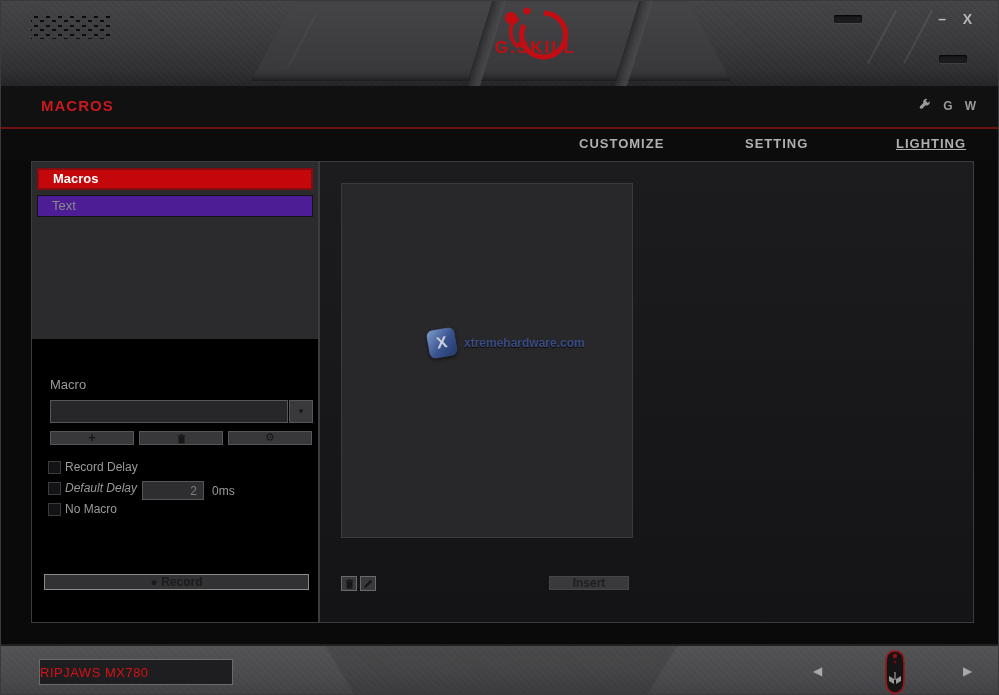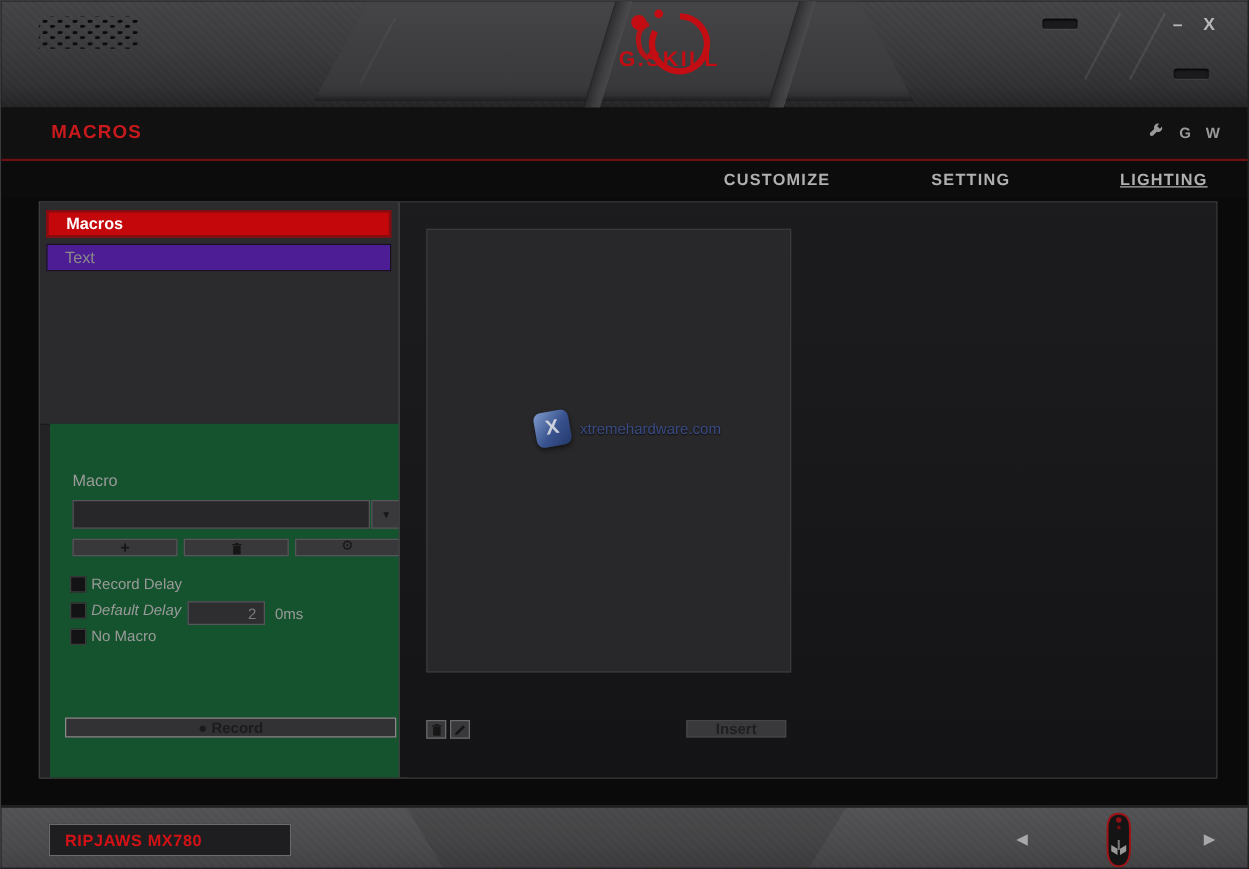--- a/index.html
+++ b/index.html
@@ -46,21 +46,21 @@
   
   .main{left:0;top:158px;width:999px;height:485px;background:#0a0a0a;}
   .sidebar{position:absolute;left:30px;top:2px;width:288px;height:462px;
     border:1px solid #3c3c3e;box-sizing:border-box;background:#232325;}
   .side-top{position:absolute;left:0;top:0;width:100%;height:177px;background:#2b2b2d;
     border-bottom:1px solid #1a1a1c;}
   .list-item{position:absolute;left:5px;width:276px;height:22px;line-height:22px;
     font-size:13px;box-sizing:border-box;padding-left:14px;}
   .li-active{top:6px;background:#c3070b;border:2px solid #850c10;color:#fff;font-weight:bold;line-height:18px;}
   .li-normal{top:33px;background:#4c1d95;border:1px solid #141416;color:#8a8a8a;line-height:20px;}
-  .macro-sec{position:absolute;left:8px;top:177px;width:100%;height:283px;background:#14532d;}
+  .macro-sec{position:absolute;left:0;top:177px;width:100%;height:283px;background:#000000;}
   .macro-label{position:absolute;left:18px;top:38px;font-size:13px;color:#9a9a9a;}
   .dropdown{position:absolute;left:18px;top:61px;width:238px;height:23px;background:#27272a;
     border:1px solid #55555a;box-sizing:border-box;}
   .dd-arrow{position:absolute;left:257px;top:61px;width:24px;height:23px;background:#39393b;
     border:1px solid #55555a;box-sizing:border-box;color:#161616;font-size:8px;
     text-align:center;line-height:21px;}
   .mini-btn{position:absolute;top:92px;height:14px;background:#38383a;border:1px solid #55555a;
     box-sizing:border-box;text-align:center;color:#161616;font-weight:bold;line-height:11px;}
   .chk-row{position:absolute;left:16px;height:14px;display:flex;align-items:center;gap:4px;}
   .chk{width:11px;height:11px;background:#131315;border:1px solid #3c3c3e;}
@@ -75,35 +75,35 @@
 
   .content{position:absolute;left:318px;top:2px;width:655px;height:462px;
     background:linear-gradient(180deg,#1c1c1e,#141416);border:1px solid #3c3c3e;box-sizing:border-box;}
   .macro-box{position:absolute;left:21px;top:21px;width:290px;height:353px;background:#28282a;
     border:1px solid #3a3a3c;}
   .wm{position:absolute;left:86px;top:145px;display:flex;align-items:center;gap:8px;opacity:.85;}
   .wm-icon{width:28px;height:28px;transform:rotate(-10deg);border-radius:6px;
     background:linear-gradient(135deg,#8fb0e8,#3c5aa0 55%,#233c78);
     box-shadow:0 2px 4px rgba(0,0,0,.6);color:#e8eefc;font-weight:bold;font-size:16px;
     text-align:center;line-height:28px;}
-  .wm-text{font-size:12px;font-weight:normal;color:#3d5294;text-shadow:0 1px 1px #000;text-align:right;}
+  .wm-text{font-size:12px;font-weight:bold;color:#3d5294;text-shadow:0 1px 1px #000;text-align:right;}
   .tool-btn{position:absolute;top:414px;width:16px;height:15px;background:#39393b;
     border:1px solid #6a6a6c;box-sizing:border-box;display:flex;align-items:center;justify-content:center;}
   .insert-btn{position:absolute;left:229px;top:414px;width:80px;height:14px;background:#39393b;
     border:1px solid #46464a;box-sizing:border-box;text-align:center;color:#1f1f1f;
     font-size:12px;font-weight:bold;line-height:12px;}
 
   
   .footer{left:0;top:643px;width:999px;height:52px;
     background:linear-gradient(180deg,#525254,#49494b 60%,#3f3f41);border-top:2px solid #202022;}
   .foot-facet{position:absolute;left:300px;top:0;width:400px;height:52px;background:rgba(0,0,0,.10);
     clip-path:polygon(6% 0,94% 0,86% 100%,14% 100%);}
   .device-box{position:absolute;left:38px;top:13px;width:194px;height:26px;background:#1e1e20;
     border:1px solid #6a6a6c;box-sizing:border-box;display:flex;align-items:center;}
-  .device-name{color:#d41216;font-size:13px;font-weight:bold;letter-spacing:.5px;padding-left:12px;}
+  .device-name{color:#d41216;font-size:13px;font-weight:normal;letter-spacing:.5px;padding-left:0;}
   .nav-arrow{position:absolute;top:18px;color:#a8a8a8;font-size:12px;}
   .mouse-wrap{position:absolute;left:880px;top:2px;width:28px;height:48px;}
 </style>
 </head>
 <body>
 
 <div class="win">
 
   <div class="abs header">
     <div class="noise"></div>

